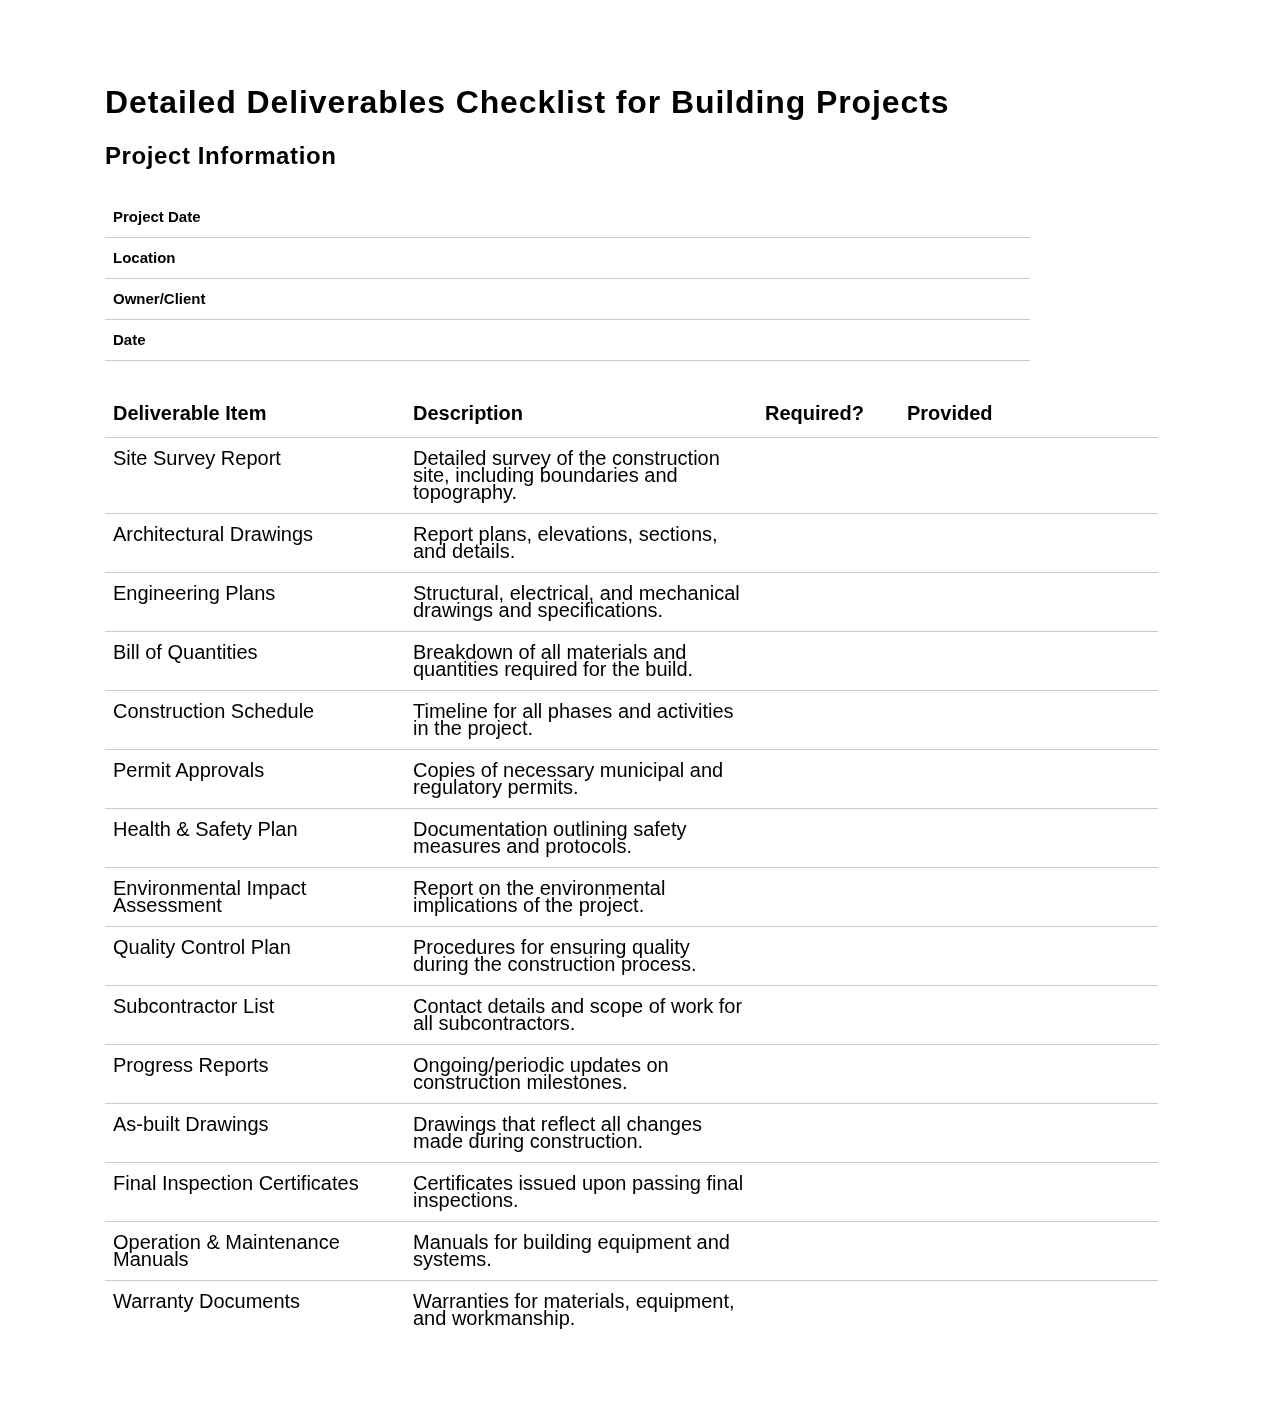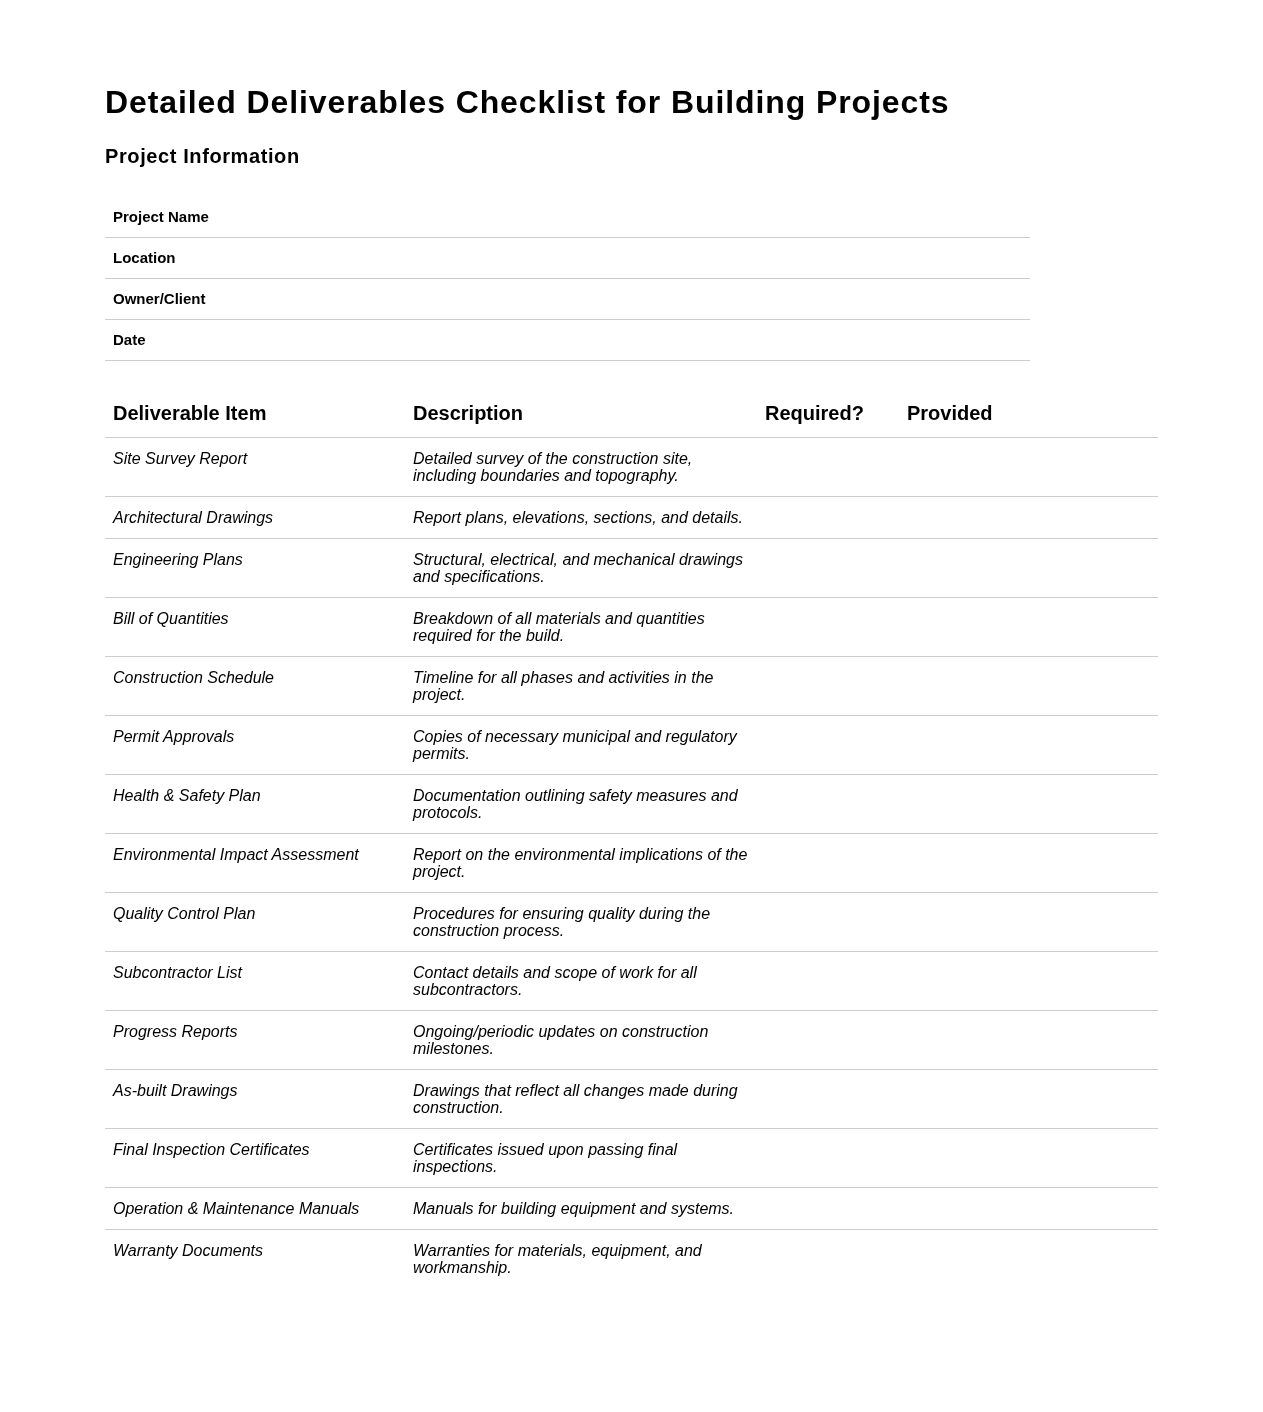--- a/index.html
+++ b/index.html
@@ -17,21 +17,21 @@
     h1 {
       font-family: "Liberation Sans", sans-serif;
       font-size: 32px;
       font-weight: bold;
       letter-spacing: 0.9px;
       margin: 0;
       line-height: 40px;
     }
     h2 {
       font-family: "Liberation Sans", sans-serif;
-      font-size: 20px;
+      font-size: 24px;
       font-weight: bold;
       letter-spacing: 0.6px;
       margin: 0;
       line-height: 30px;
     }
     .h2-info { margin-top: 19px; }
     .h2-check { margin-top: 30px; }
 
     table { border-collapse: collapse; width: 1053px; }
     .info-table { margin-top: 25px; }
@@ -51,45 +51,44 @@
     .check-table th {
       text-align: left;
       font-size: 20px;
       font-weight: bold;
       padding: 12px 8px 12px 8px;
       border-bottom: 1px solid #cccccc;
       height: 40px;
       box-sizing: border-box;
     }
     .check-table td {
-      font-size: 16px;
+      font-size: 20px;
       line-height: 17px;
       padding: 12px 8px 12px 8px;
       border-bottom: 1px solid #cccccc;
       vertical-align: top;
-      font-style: italic;
     }
     .check-table tr:last-child td { border-bottom: none; }
     .col-item { width: 300px; }
     .col-desc { width: 352px; }
     .col-req { width: 142px; }
     .col-prov { width: auto; }
   </style>
 </head>
 <body>
 
 <div class="page">
   <h1>Detailed Deliverables Checklist for Building Projects</h1>
 
   <h2 class="h2-info">Project Information</h2>
 
   <table class="info-table">
     <tbody>
       <tr>
-        <td colspan="2">Project Name</td>
+        <td colspan="2">Project Date</td>
         <td></td>
       </tr>
       <tr>
         <td colspan="2">Location</td>
         <td></td>
       </tr>
       <tr>
         <td colspan="2">Owner/Client</td>
         <td></td>
       </tr>

